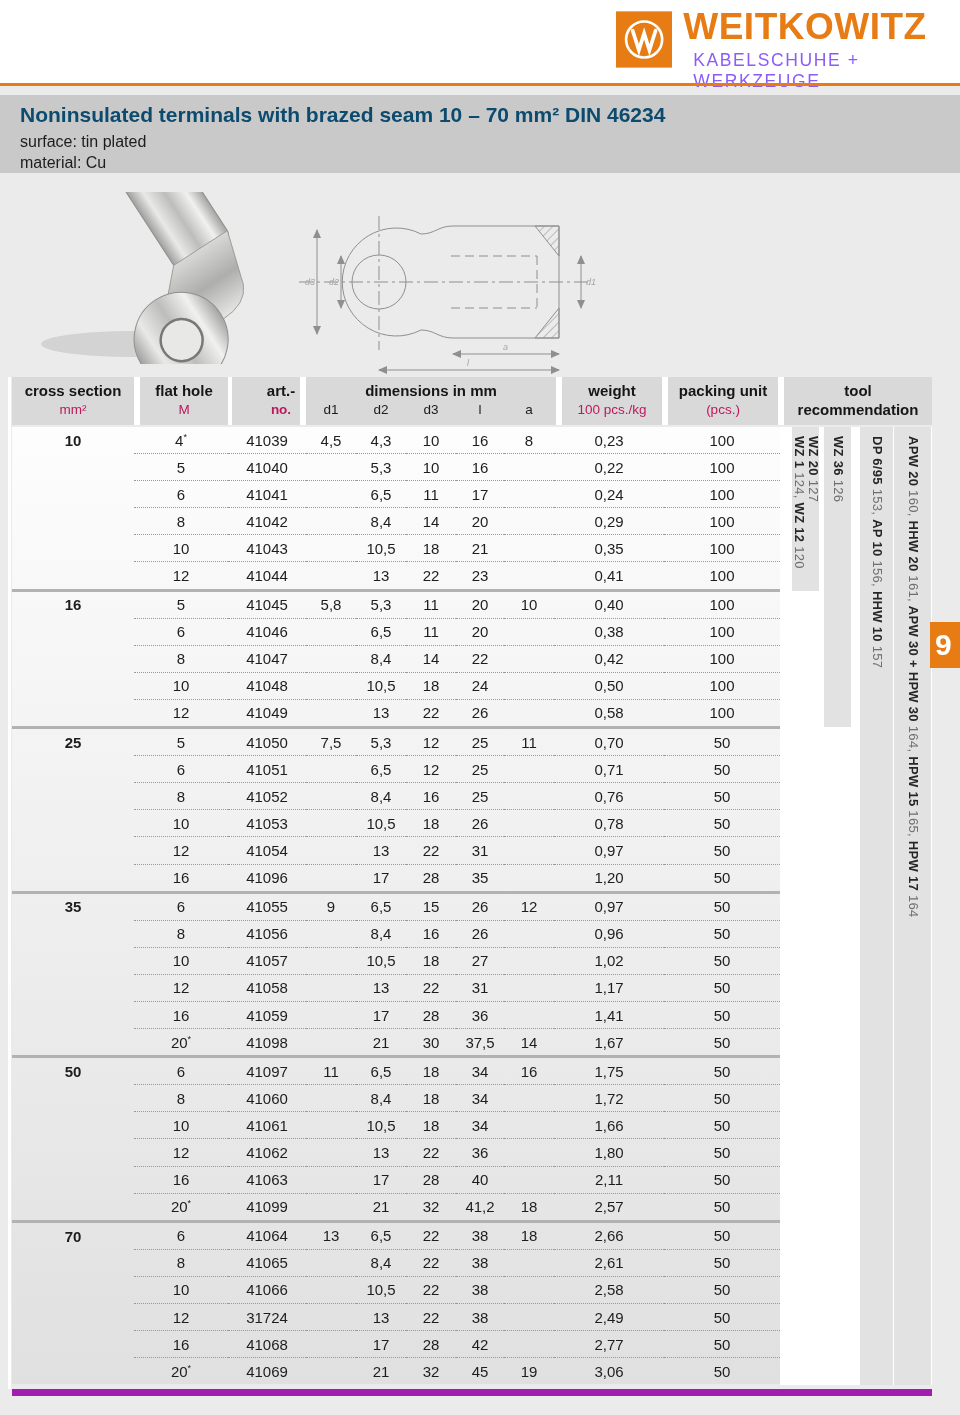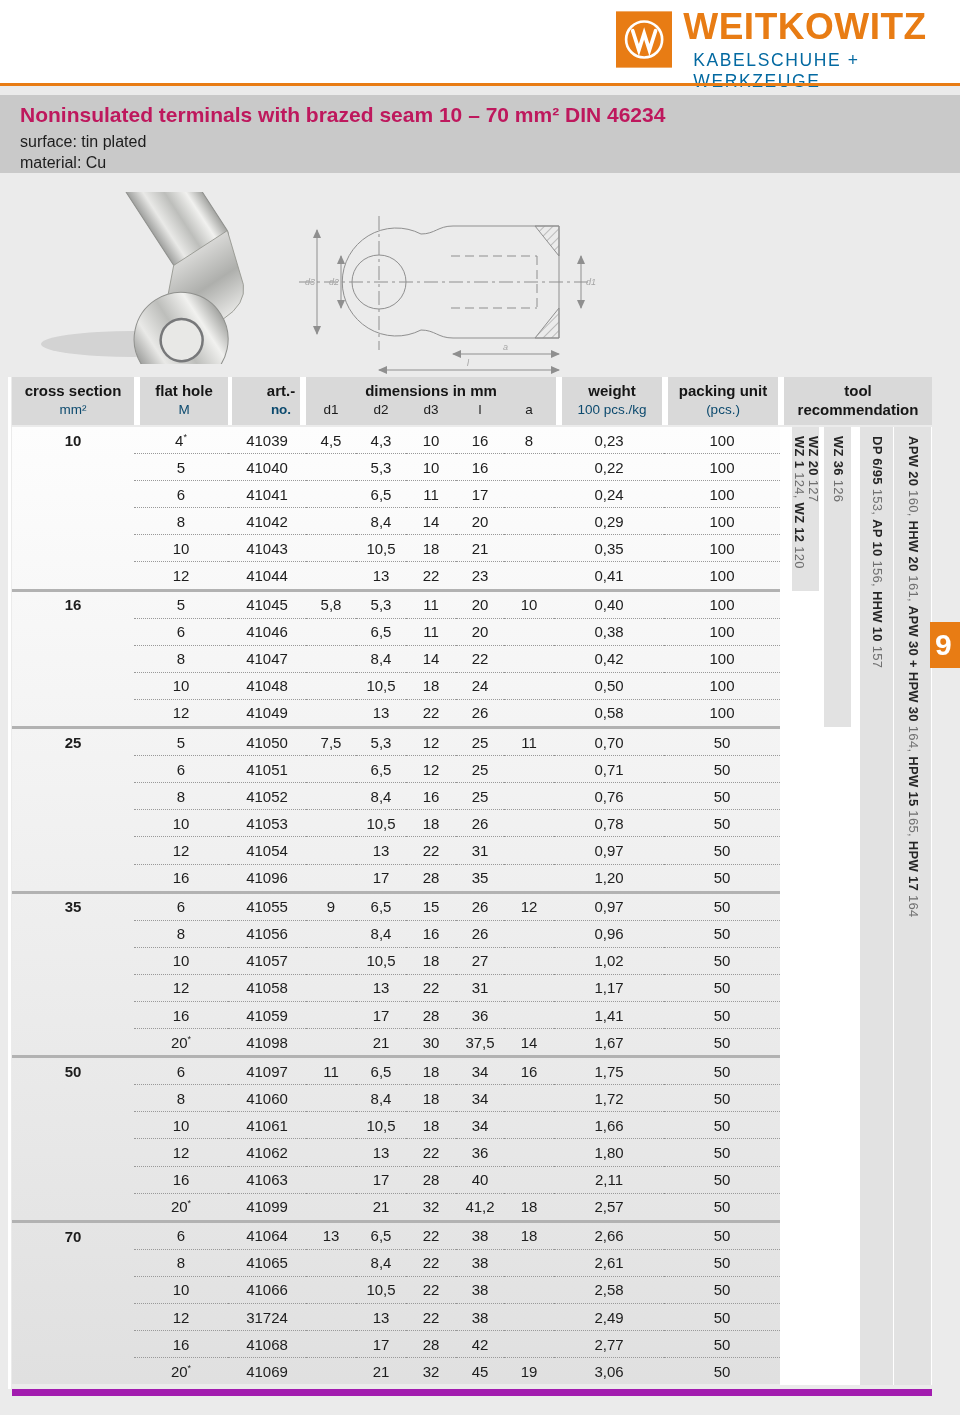--- a/index.html
+++ b/index.html
@@ -3,38 +3,38 @@
 <meta charset="utf-8">
 <style>
   html,body{margin:0;padding:0;background:#dcdcdc;}
   .page{position:relative;width:960px;height:1415px;background:#ebebeb;overflow:hidden;
         font-family:"Liberation Sans",sans-serif;margin:0 auto;}
   
   .topbar{position:absolute;left:0;top:0;width:960px;height:83px;background:#ffffff;}
   .logo{position:absolute;left:616px;top:8px;display:flex;gap:11px;align-items:flex-start;}
   .emblem{width:63px;height:63px;display:block;}
   .brand-name{font-size:37px;font-weight:bold;color:#e87c14;line-height:1.05;letter-spacing:0.5px;}
-  .brand-tag{font-size:17.5px;color:#0369a1;letter-spacing:1.6px;margin-top:3px;margin-left:10px;}
+  .brand-tag{font-size:17.5px;color:#8b5cf6;letter-spacing:1.6px;margin-top:3px;margin-left:10px;}
   .orange-rule{position:absolute;left:0;top:83px;width:960px;height:3px;background:#e87c14;}
   
   .titleband{position:absolute;left:0;top:95px;width:960px;height:78px;background:#c9c9c9;
              box-sizing:border-box;padding:8px 0 0 20px;}
-  .title{font-size:21px;font-weight:bold;color:#be185d;margin:0 0 4px 0;}
+  .title{font-size:21px;font-weight:bold;color:#0c4a6e;margin:0 0 4px 0;}
   .subline{font-size:16px;color:#1d1d1d;line-height:1.32;}
   
   .photo{position:absolute;left:28px;top:192px;width:255px;height:172px;}
   .drawing{position:absolute;left:283px;top:190px;width:320px;height:192px;}
   .footnote{position:absolute;left:708px;top:308px;width:226px;font-size:15px;color:#2e2e2e;line-height:1.45;}
   .footnote .fn2{margin-left:13px;}
   
   .table-area{position:absolute;left:12px;top:377px;width:920px;height:1012px;border-bottom:7px solid #a21caf;}
   .thead{position:absolute;left:0;top:0;width:920px;height:48px;background:#ffffff;}
   .hb{position:absolute;top:0;height:48px;background:#d9d9d9;text-align:center;box-sizing:border-box;padding-top:5px;}
   .hb .l1{font-size:15px;font-weight:bold;color:#161616;line-height:1.25;display:block;}
-  .hb .l2{font-size:13.5px;color:#0c4a6e;line-height:1.3;display:block;}
+  .hb .l2{font-size:13.5px;color:#be185d;line-height:1.3;display:block;}
   .hb .l2.bold{font-weight:bold;}
   .hb-cross{left:0;width:122px;}
   .hb-hole{left:128px;width:88px;}
   .hb-art{left:220px;width:68px;padding-left:30px;}
   .hb-dims{left:294px;width:250px;}
   .hb-weight{left:550px;width:100px;}
   .hb-pack{left:656px;width:110px;}
   .hb-tool{left:772px;width:148px;}
   .dims-sub{display:flex;}
   .dims-sub span{display:block;font-size:13.5px;color:#1c1c1c;line-height:1.3;}

